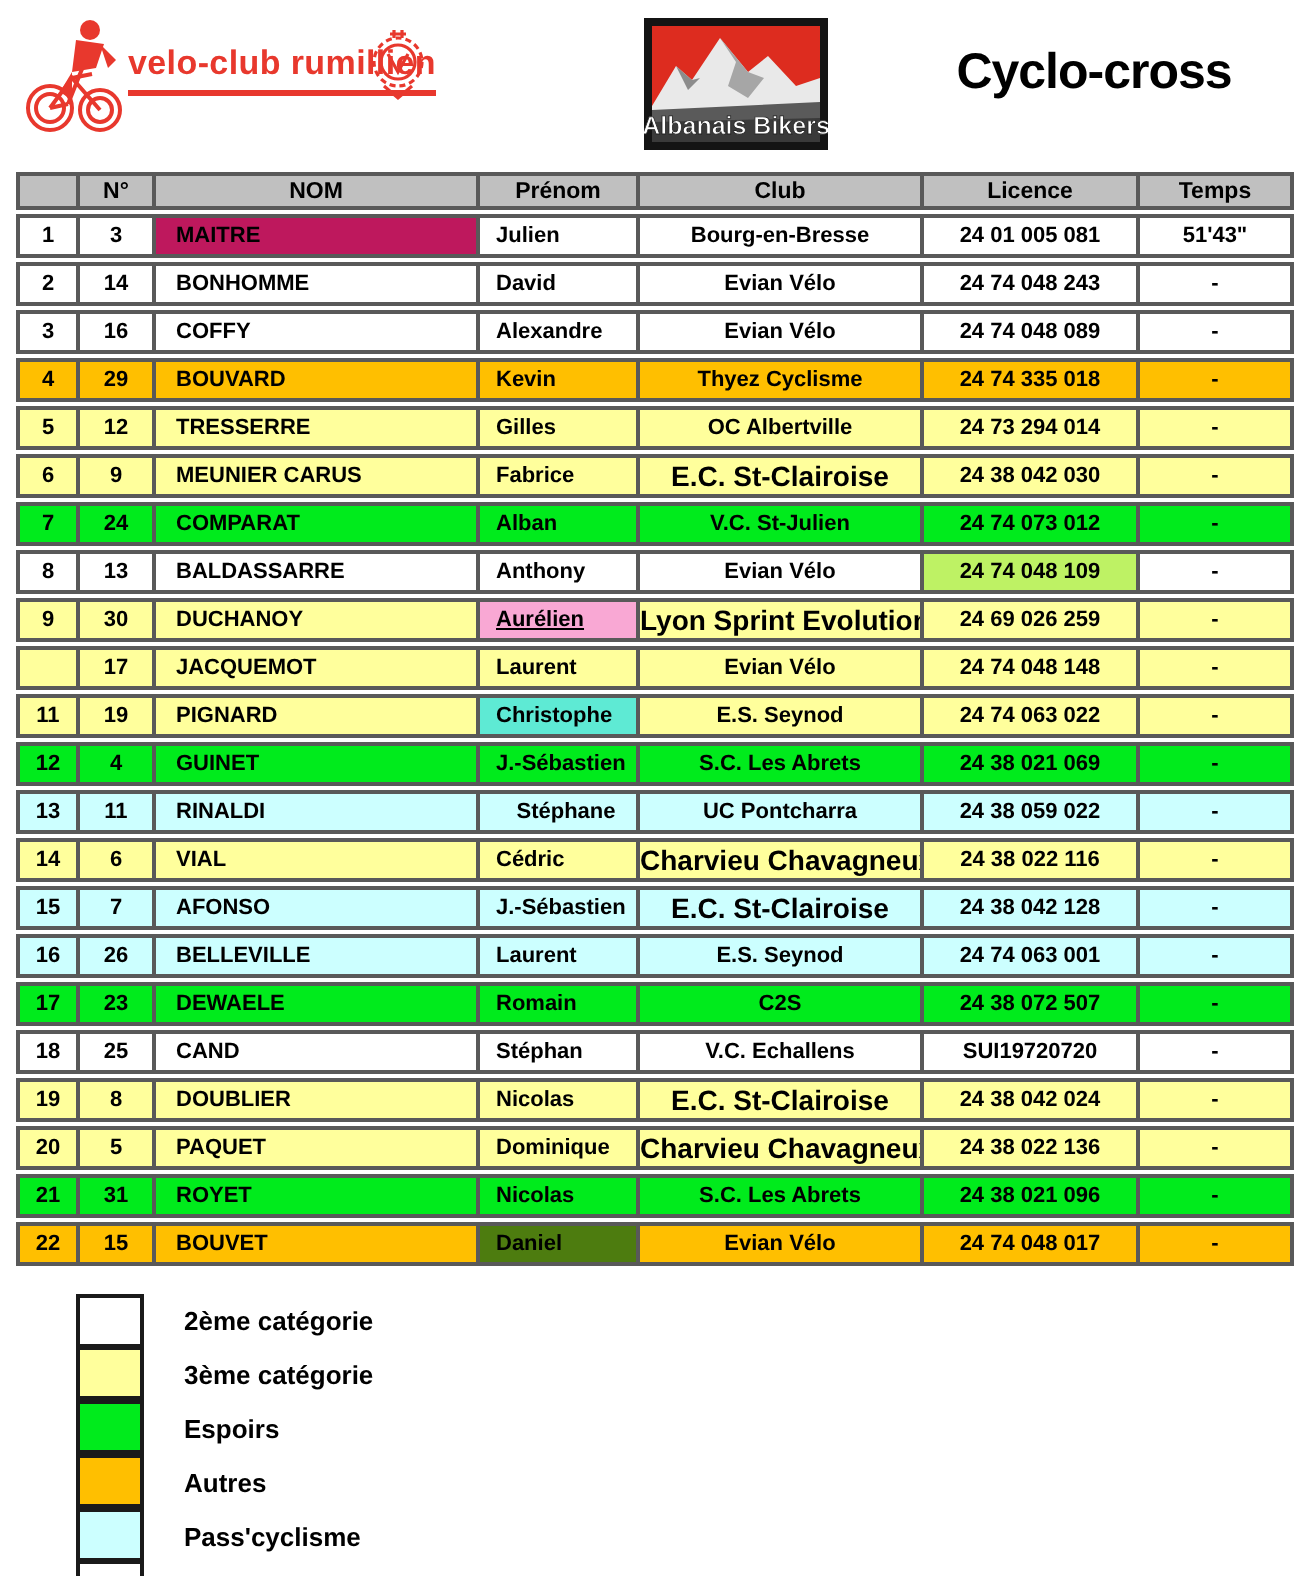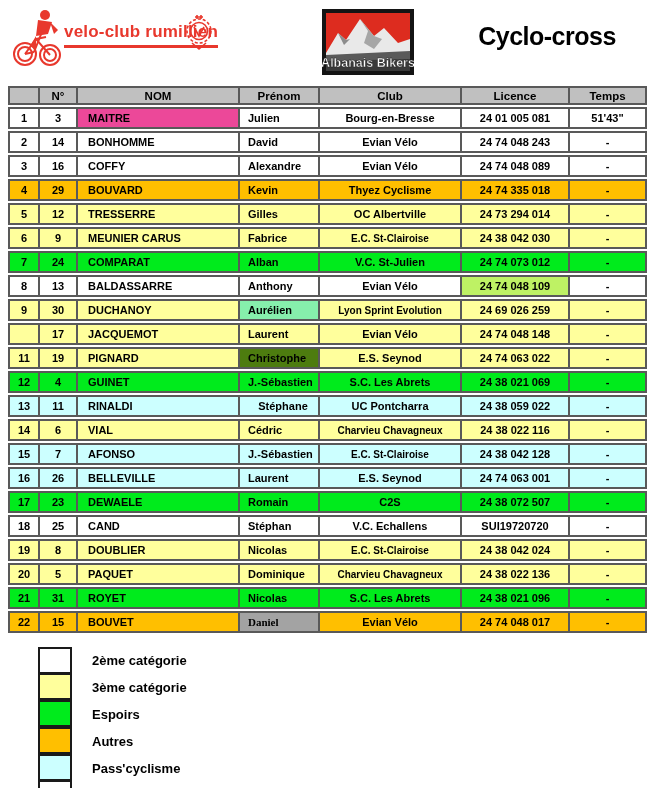--- a/index.html
+++ b/index.html
@@ -37,21 +37,21 @@
     border-top:2px solid var(--border);border-bottom:2px solid var(--border);
     border-right:2px solid var(--border);
     font-weight:bold;text-align:center;vertical-align:middle;
     padding:0;overflow:hidden;white-space:nowrap;
   }
   .results th:first-child,.results td:first-child{border-left:2px solid var(--border);}
   .results th{background:var(--header_bg);font-size:11.5px;height:19px;}
   .results td{font-size:11px;height:22px;}
   .results td.nom{text-align:left;padding-left:10px;}
   .results td.prenom{text-align:left;padding-left:8px;}
-  .results td.club.small{font-size:10px;}
+  .results td.club.small{font-size:14px;}
 
   
   .legend{position:absolute;left:38px;top:647px;}
   .legend-item{display:flex;align-items:center;height:27px;}
   .legend-item + .legend-item .legend-swatch{margin-top:-2px;}
   .legend-swatch{width:34px;height:27px;border:2px solid #1a1a1a;flex:0 0 34px;}
   .legend-label{margin-left:20px;font-weight:bold;font-size:13px;white-space:nowrap;}
   .legend-partial{width:34px;height:14px;border:2px solid #1a1a1a;border-bottom:none;margin-top:-2px;}
 </style>
 </head>
@@ -124,21 +124,21 @@
           <th>Prénom</th>
           <th>Club</th>
           <th>Licence</th>
           <th>Temps</th>
         </tr>
     </thead>
     <tbody>
         <tr>
           <td class="rank" style="background: rgb(255, 255, 255);">1</td>
           <td class="num" style="background: rgb(255, 255, 255);">3</td>
-          <td class="nom" style="background: #ec4899;">MAITRE</td>
+          <td class="nom" style="background: #be185d;">MAITRE</td>
           <td class="prenom" style="background: rgb(255, 255, 255);">Julien</td>
           <td class="club" style="background: rgb(255, 255, 255);">Bourg-en-Bresse</td>
           <td class="licence" style="background: rgb(255, 255, 255);">24 01 005 081</td>
           <td class="temps" style="background: rgb(255, 255, 255);">51'43"</td>
         </tr>
         <tr>
           <td class="rank" style="background: rgb(255, 255, 255);">2</td>
           <td class="num" style="background: rgb(255, 255, 255);">14</td>
           <td class="nom" style="background: rgb(255, 255, 255);">BONHOMME</td>
           <td class="prenom" style="background: rgb(255, 255, 255);">David</td>
@@ -197,39 +197,39 @@
           <td class="nom" style="background: rgb(255, 255, 255);">BALDASSARRE</td>
           <td class="prenom" style="background: rgb(255, 255, 255);">Anthony</td>
           <td class="club" style="background: rgb(255, 255, 255);">Evian Vélo</td>
           <td class="licence" style="background: #bef264;">24 74 048 109</td>
           <td class="temps" style="background: rgb(255, 255, 255);">-</td>
         </tr>
         <tr>
           <td class="rank" style="background: rgb(255, 255, 156);">9</td>
           <td class="num" style="background: rgb(255, 255, 156);">30</td>
           <td class="nom" style="background: rgb(255, 255, 156);">DUCHANOY</td>
-          <td class="prenom" style="background: #86efac;">Aurélien</td>
+          <td class="prenom" style="background: #f9a8d4; text-decoration: underline;">Aurélien</td>
           <td class="club small" style="background: rgb(255, 255, 156);">Lyon Sprint Evolution</td>
           <td class="licence" style="background: rgb(255, 255, 156);">24 69 026 259</td>
           <td class="temps" style="background: rgb(255, 255, 156);">-</td>
         </tr>
         <tr>
           <td class="rank" style="background: rgb(255, 255, 156); padding-left: 44px;">10</td>
           <td class="num" style="background: rgb(255, 255, 156);">17</td>
           <td class="nom" style="background: rgb(255, 255, 156);">JACQUEMOT</td>
           <td class="prenom" style="background: rgb(255, 255, 156);">Laurent</td>
           <td class="club" style="background: rgb(255, 255, 156);">Evian Vélo</td>
           <td class="licence" style="background: rgb(255, 255, 156);">24 74 048 148</td>
           <td class="temps" style="background: rgb(255, 255, 156);">-</td>
         </tr>
         <tr>
           <td class="rank" style="background: rgb(255, 255, 156);">11</td>
           <td class="num" style="background: rgb(255, 255, 156);">19</td>
           <td class="nom" style="background: rgb(255, 255, 156);">PIGNARD</td>
-          <td class="prenom" style="background: #4d7c0f;">Christophe</td>
+          <td class="prenom" style="background: #5eead4;">Christophe</td>
           <td class="club" style="background: rgb(255, 255, 156);">E.S. Seynod</td>
           <td class="licence" style="background: rgb(255, 255, 156);">24 74 063 022</td>
           <td class="temps" style="background: rgb(255, 255, 156);">-</td>
         </tr>
         <tr>
           <td class="rank" style="background: rgb(0, 235, 28);">12</td>
           <td class="num" style="background: rgb(0, 235, 28);">4</td>
           <td class="nom" style="background: rgb(0, 235, 28);">GUINET</td>
           <td class="prenom" style="background: rgb(0, 235, 28);">J.-Sébastien</td>
           <td class="club" style="background: rgb(0, 235, 28);">S.C. Les Abrets</td>
@@ -314,21 +314,21 @@
           <td class="nom" style="background: rgb(0, 235, 28);">ROYET</td>
           <td class="prenom" style="background: rgb(0, 235, 28);">Nicolas</td>
           <td class="club" style="background: rgb(0, 235, 28);">S.C. Les Abrets</td>
           <td class="licence" style="background: rgb(0, 235, 28);">24 38 021 096</td>
           <td class="temps" style="background: rgb(0, 235, 28);">-</td>
         </tr>
         <tr>
           <td class="rank" style="background: rgb(255, 191, 0);">22</td>
           <td class="num" style="background: rgb(255, 191, 0);">15</td>
           <td class="nom" style="background: rgb(255, 191, 0);">BOUVET</td>
-          <td class="prenom" style="background: #a3a3a3; font-family: Liberation Serif, serif;">Daniel</td>
+          <td class="prenom" style="background: #4d7c0f;">Daniel</td>
           <td class="club" style="background: rgb(255, 191, 0);">Evian Vélo</td>
           <td class="licence" style="background: rgb(255, 191, 0);">24 74 048 017</td>
           <td class="temps" style="background: rgb(255, 191, 0);">-</td>
         </tr>
       </tbody>
   </table>
 
   <div class="legend">
       <div class="legend-item">
         <div class="legend-swatch" style="background: rgb(255, 255, 255);"></div>

